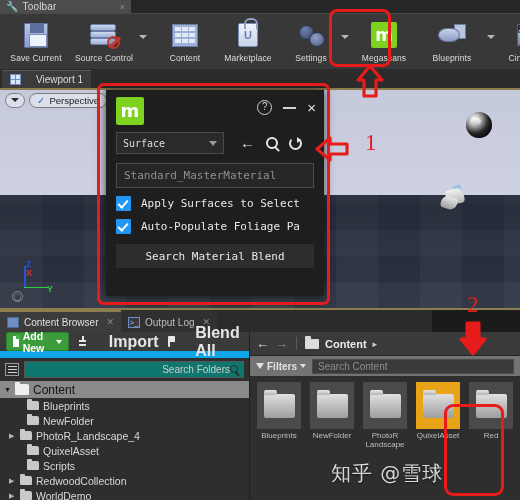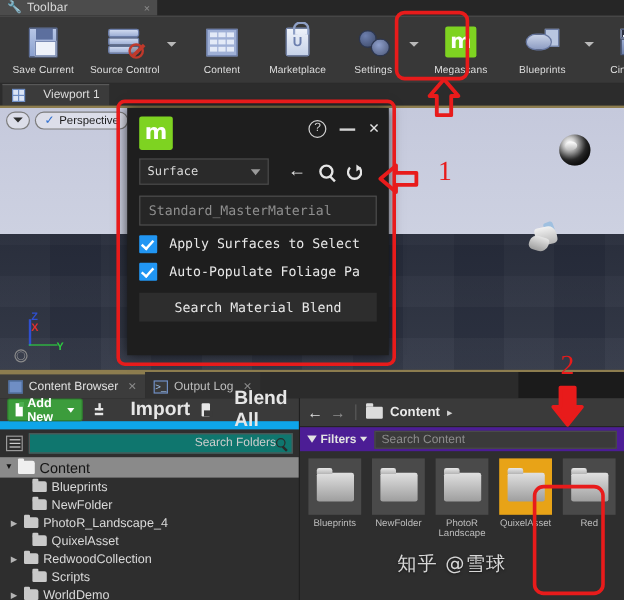--- a/index.html
+++ b/index.html
@@ -197,21 +197,21 @@
 
   .cb-right { flex:1; display:flex; flex-direction:column; background:#2e2e2e;}
   .navbar { height:24px; background:#3a3a3a; display:flex; align-items:center; gap:6px; padding:0 6px; border-bottom:1px solid #242424;}
   .navarrow { color:#e0e0e0; font-size:13px; line-height:13px;}
   .navarrow.dim { color:#8d8d8d; }
   .navsep { width:1px; height:13px; background:#5a5a5a; margin:0 2px;}
   .navfold { width:14px; height:10px; background:#dcdcdc; border-radius:1px; position:relative;}
   .navfold::before{content:"";position:absolute;left:0;top:-3px;width:6px;height:3px;background:#dcdcdc;border-radius:1px 1px 0 0;}
   .navtext { color:#eaeaea; font-size:11px; font-weight:bold;}
   .navcar { color:#d0d0d0; font-size:9px;}
-  .filterrow { height:20px; display:flex; align-items:center; gap:6px; padding:0 6px; background:#4c1d95;}
+  .filterrow { height:20px; display:flex; align-items:center; gap:6px; padding:0 6px; background:#737373;}
   .filtbtn { display:flex; align-items:center; gap:3px; color:#e2e2e2; font-size:10px; font-weight:bold;}
   .funnel { width:0;height:0;border-left:4px solid transparent;border-right:4px solid transparent;border-top:6px solid #e2e2e2;}
   .filtcar { width:0;height:0;border-left:3.5px solid transparent;border-right:3.5px solid transparent;border-top:4px solid #e2e2e2;}
   .filtsearch { flex:1; height:15px; background:#3a3a3a; border:1px solid #4a4a4a; display:flex; align-items:center; padding:0 5px; color:#8d8d8d; font-size:10px;}
   .chiprow { height:17px; padding:0 6px; display:flex; align-items:center; gap:5px;}
   .chip { background:#5e5e5e; color:#f0f0f0; font-size:9.5px; font-weight:bold; padding:1.5px 7px; border-left:4px solid #8e8e8e;}
   .assets { flex:1; display:flex; gap:7px; padding:6px 6px 0 6px; align-items:flex-start;}
   .asset { width:46px; display:flex; flex-direction:column; align-items:center; gap:2px;}
   .abox { width:44px; height:47px; background:#4a4a4a; display:flex; align-items:center; justify-content:center;}
   .abox.sel { background:#e8a317; }
@@ -226,21 +226,21 @@
   .r-mega { left:329px; top:9px; width:62px; height:58px; border-radius:8px;}
   .r-dialog { left:97px; top:83px; width:233px; height:222px; border-radius:7px;}
   .r-folder { left:444px; top:404px; width:60px; height:92px; border-radius:9px;}
   .num { color:#e81b1b; font-size:23px; font-family:"Liberation Serif", serif; font-weight:400;}
   .n1 { left:365px; top:130px; }
   .n2 { left:467px; top:292px; }
   .arrow-up { left:355px; top:64px; width:30px; height:34px;}
   .arrow-dn { left:458px; top:320px; width:30px; height:36px;}
   .arrow-lf { left:315px; top:135px; width:34px; height:28px;}
   .wm { position:absolute; left:331px; top:460px; z-index:45; color:rgba(255,255,255,.82);
-        font-size:16px; font-family:"DejaVu Sans", sans-serif; letter-spacing:1px;
+        font-size:20px; font-family:"DejaVu Sans", sans-serif; letter-spacing:1px;
         text-shadow:0 1px 2px rgba(0,0,0,.55); }
 </style>
 </head>
 <body>
 
 <div id="root">
 
   <div class="tabstrip">
     <div class="tb-tab">
       <span class="wrench">🔧</span>
@@ -477,29 +477,29 @@
         <div class="trow" style="padding-left:9px;">
           <span class="arr">▶</span>
           <span class="fold"></span>
           <span>PhotoR_Landscape_4</span>
         </div>
         <div class="trow" style="padding-left:16px;">
           <span class="arr"></span>
           <span class="fold"></span>
           <span>QuixelAsset</span>
         </div>
+        <div class="trow" style="padding-left:16px;">
+          <span class="arr"></span>
+          <span class="fold"></span>
+          <span>Scripts</span>
+        </div>
         <div class="trow" style="padding-left:9px;">
           <span class="arr">▶</span>
           <span class="fold"></span>
           <span>RedwoodCollection</span>
-        </div>
-        <div class="trow" style="padding-left:16px;">
-          <span class="arr"></span>
-          <span class="fold"></span>
-          <span>Scripts</span>
         </div>
         <div class="trow" style="padding-left:9px;">
           <span class="arr">▶</span>
           <span class="fold"></span>
           <span>WorldDemo</span>
         </div>
       </div>
     </div>
 
     <div class="cb-right">

